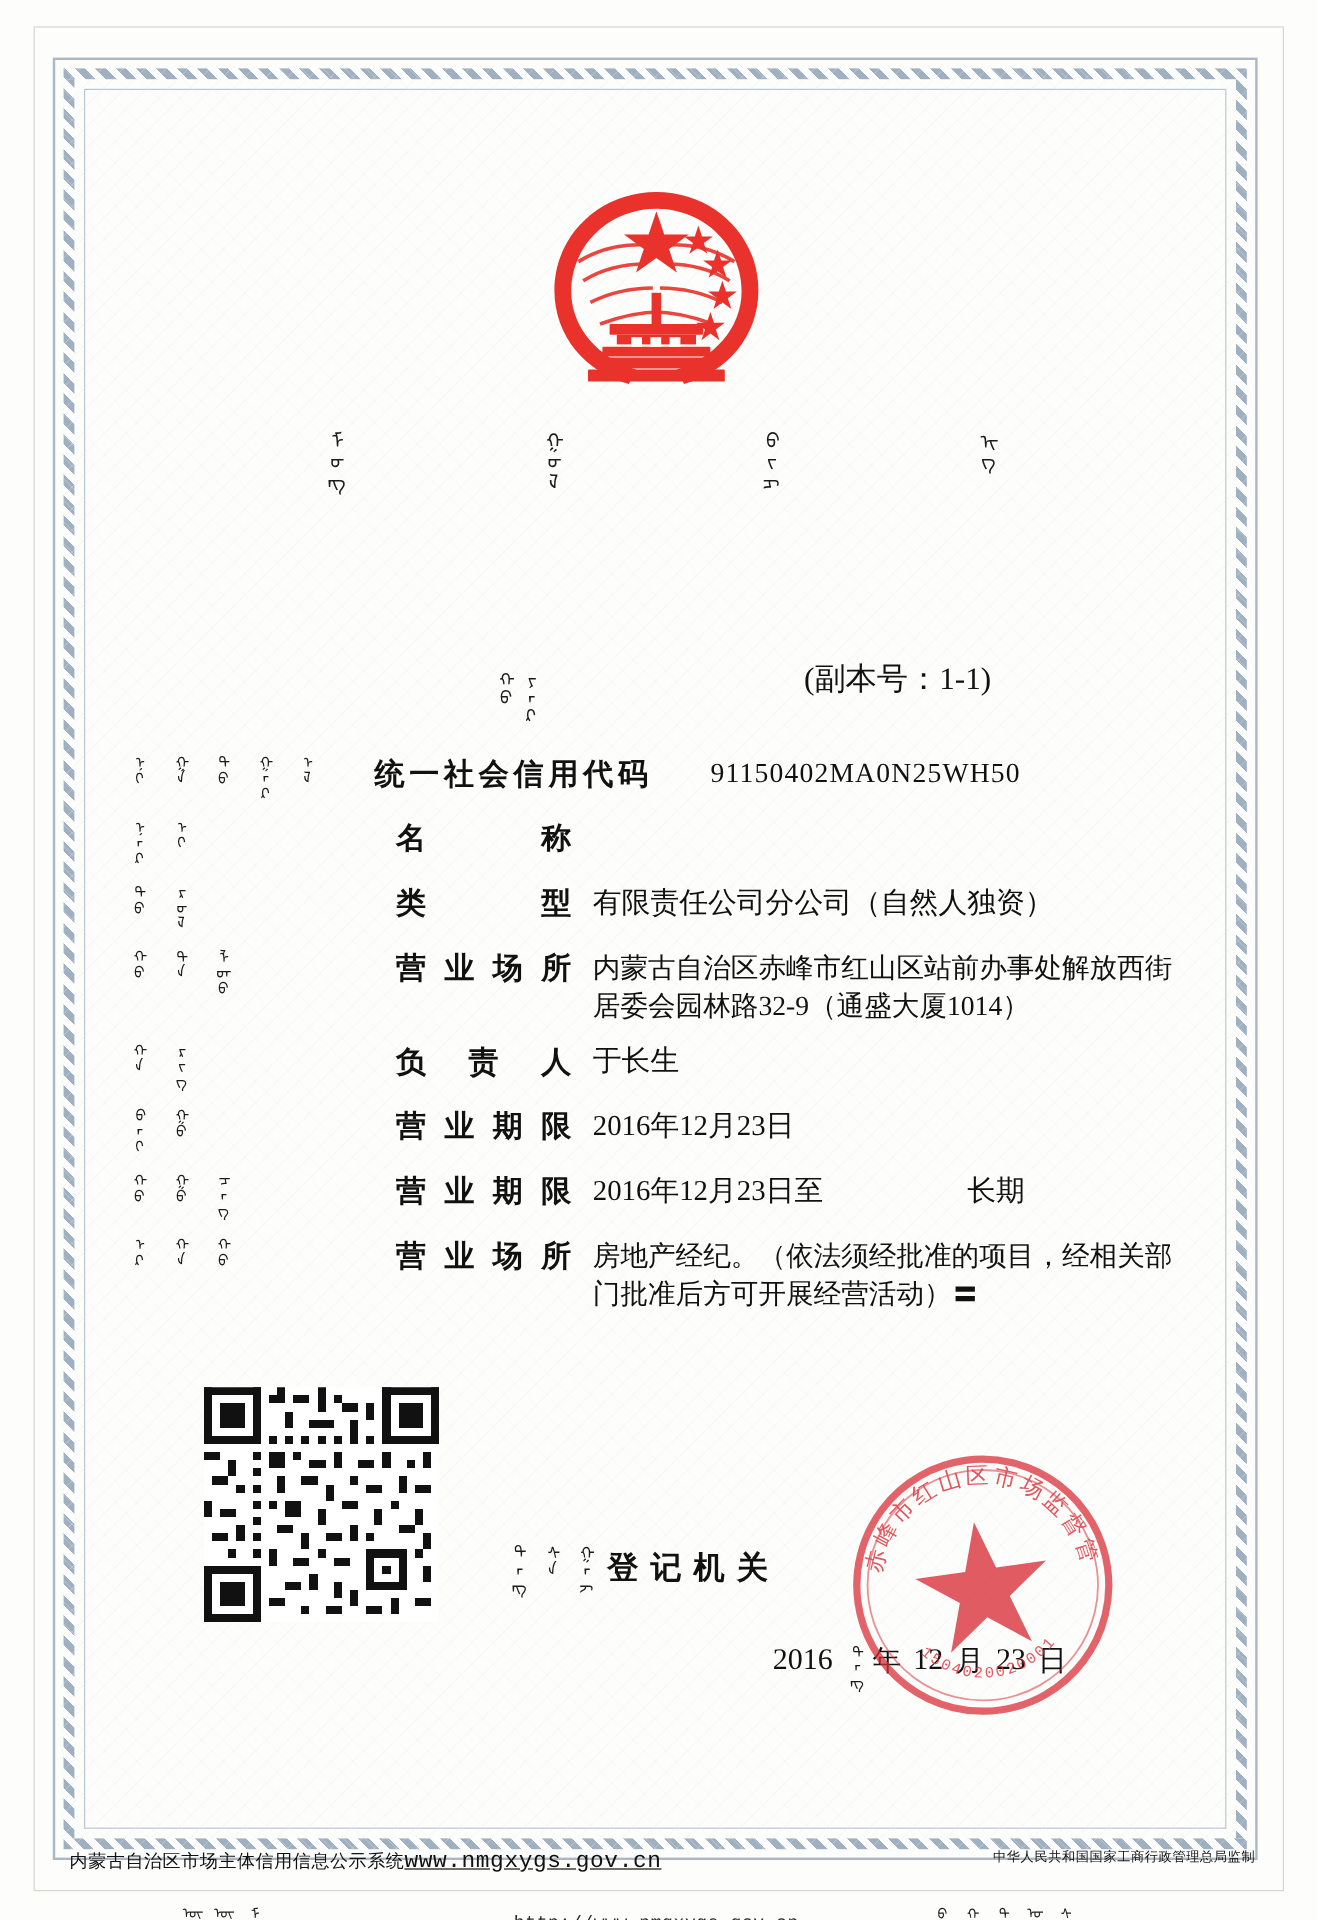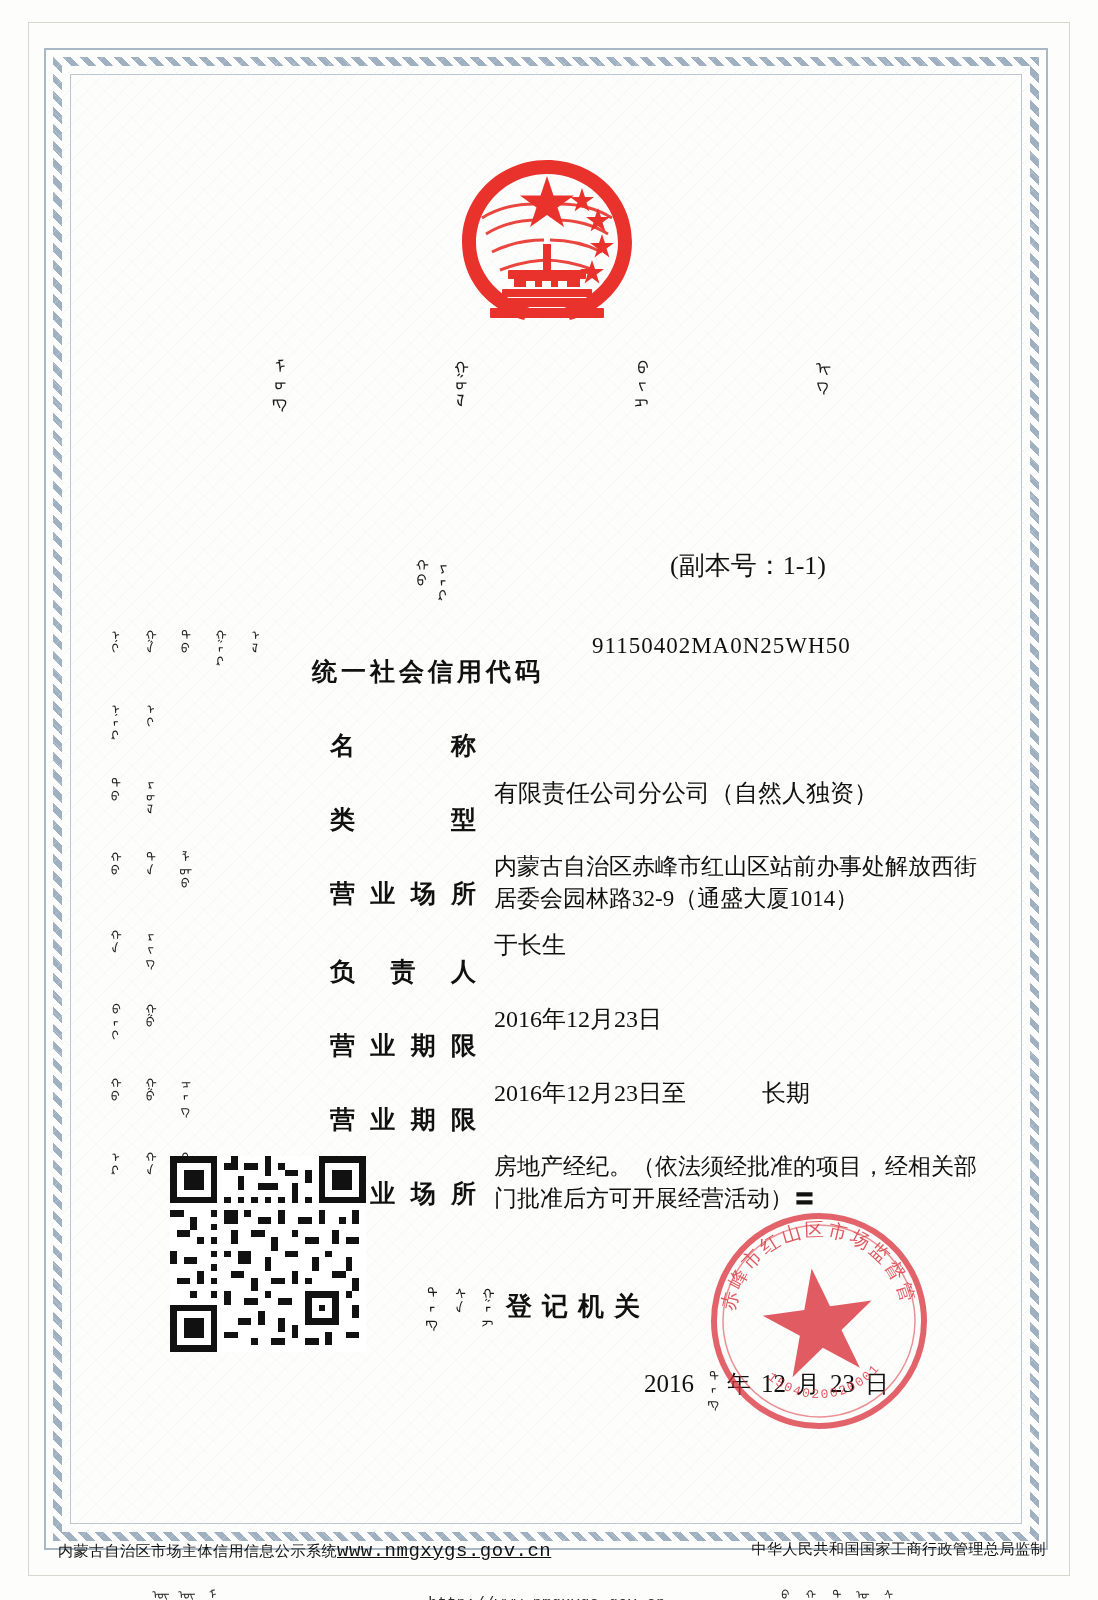--- a/index.html
+++ b/index.html
@@ -167,34 +167,33 @@
     flex: 0 0 164px;
     width: 164px;
     font-size: 25px;
     font-weight: bold;
     letter-spacing: 12px;
     text-align: justify;
     text-align-last: justify;
     padding-right: 6px;
     box-sizing: border-box;
     white-space: nowrap;
-    margin-top: 27px;
   }
   .row-label.tight { letter-spacing: 8px; }
   .row-value {
     flex: 1 1 auto;
     font-size: 24px;
     line-height: 1.38;
     padding-top: 1px;
     word-break: break-all;
   }
   .row-value.small { font-size: 23px; }
   .value-far {
     display: inline-block;
-    margin-left: 76px;
+    margin-left: 120px;
   }
   .code-value {
     font-size: 23px;
     letter-spacing: 1px;
     margin-left: 48px;
   }
   .row.code .row-label {
     flex: 0 0 232px;
     width: 232px;
     letter-spacing: 4px;
@@ -291,21 +290,21 @@
   }
   .footer-left .url {
     font-family: "Liberation Mono", monospace;
     font-size: 19px;
     text-decoration: underline;
   }
   .footer-right {
     position: absolute;
     right: 52px;
     top: 1540px;
-    font-size: 15px;
+    font-size: 11px;
     letter-spacing: .5px;
     white-space: nowrap;
     text-align: right;
   }
 </style>
 </head>
 <body>
 
 <div id="certificate">
 

